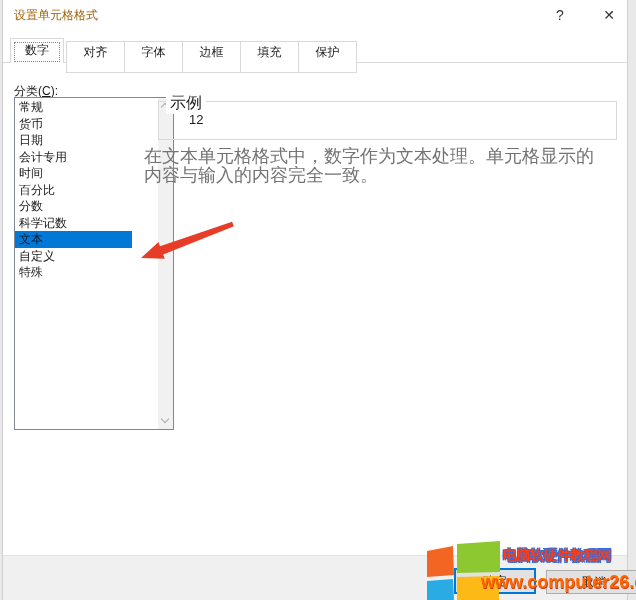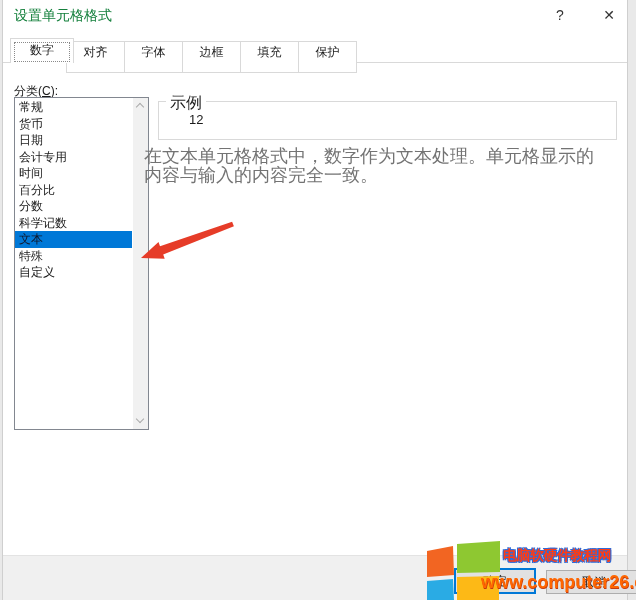--- a/index.html
+++ b/index.html
@@ -7,39 +7,39 @@
   .page {
     position: relative; width: 636px; height: 600px;
     background: #e9e9e9; overflow: hidden;
     font-size: 12px; color: #1a1a1a;
   }
   .dialog-panel {
     position: absolute; left: 2px; top: 0; width: 626px; height: 600px;
     background: #ffffff;
     border-left: 1px solid #cfcfcf; border-right: 1px solid #cfcfcf;
   }
-  .title-bar-text { position: absolute; left: 14px; top: 7px; font-size: 14px; color: #15803d; }
+  .title-bar-text { position: absolute; left: 14px; top: 7px; font-size: 12px; color: #a16207; }
   .help-btn { position: absolute; left: 548px; top: 4px; width: 24px; height: 22px;
     text-align: center; line-height: 22px; font-size: 14px; color: #333; cursor: default; }
   .close-btn { position: absolute; left: 596px; top: 4px; width: 26px; height: 22px;
     text-align: center; line-height: 22px; font-size: 14px; color: #333; cursor: default; }
 
   
   .tab-underline { position: absolute; left: 3px; top: 62px; width: 624px; height: 1px; background: #d9d9d9; z-index: 1; }
   .tab { position: absolute; top: 41px; height: 32px; width: 59px; z-index: 1;
     border: 1px solid #d9d9d9; background: #ffffff; text-align: center; line-height: 20px; }
-  .tab-active { position: absolute; left: 10px; top: 38px; width: 64px; height: 25px; z-index: 2;
+  .tab-active { position: absolute; left: 10px; top: 38px; width: 54px; height: 25px; z-index: 2;
     background: #ffffff; border: 1px solid #d9d9d9; border-bottom: none; text-align: center; line-height: 23px; }
   .tab-active .focus-rect { position: absolute; left: 3px; top: 3px; right: 3px; bottom: 1px;
     border: 1px dotted #8a8a8a; pointer-events: none; }
 
   
   .cat-label { position: absolute; left: 14px; top: 83px; }
   .cat-label u { text-decoration: underline; }
-  .listbox { position: absolute; left: 14px; top: 97px; width: 135px; height: 333px;
+  .listbox { position: absolute; left: 14px; top: 97px; width: 160px; height: 333px;
     background: #ffffff; border: 1px solid #828790; }
   .list-items { position: absolute; left: 0; top: 1px; width: 117px; }
   .list-item { height: 16.5px; line-height: 16.5px; padding-left: 4px; white-space: nowrap; cursor: default; }
   .list-item.selected { background: #0078d7; color: #0f172a; }
   .scrollbar { position: absolute; right: 0; top: 0; width: 15px; height: 331px; background: #f1f1f1; }
   .sb-btn { position: absolute; left: 0; width: 15px; height: 16px; }
   .sb-btn.up { top: 0; } .sb-btn.down { bottom: 0; }
   .chev { position: absolute; left: 4px; width: 6px; height: 6px;
     border-right: 1.6px solid #ababab; border-bottom: 1.6px solid #ababab; }
   .chev.up { top: 6px; transform: rotate(-135deg); }
@@ -104,22 +104,22 @@
     <div class="list-items">
       <div class="list-item">常规</div>
       <div class="list-item">货币</div>
       <div class="list-item">日期</div>
       <div class="list-item">会计专用</div>
       <div class="list-item">时间</div>
       <div class="list-item">百分比</div>
       <div class="list-item">分数</div>
       <div class="list-item">科学记数</div>
       <div class="list-item selected">文本</div>
+      <div class="list-item">自定义</div>
       <div class="list-item">特殊</div>
-      <div class="list-item">自定义</div>
     </div>
     <div class="scrollbar">
       <div class="sb-btn up">
           <span class="chev up"></span>
         </div>
       <div class="sb-btn down">
           <span class="chev down"></span>
         </div>
     </div>
   </div>

